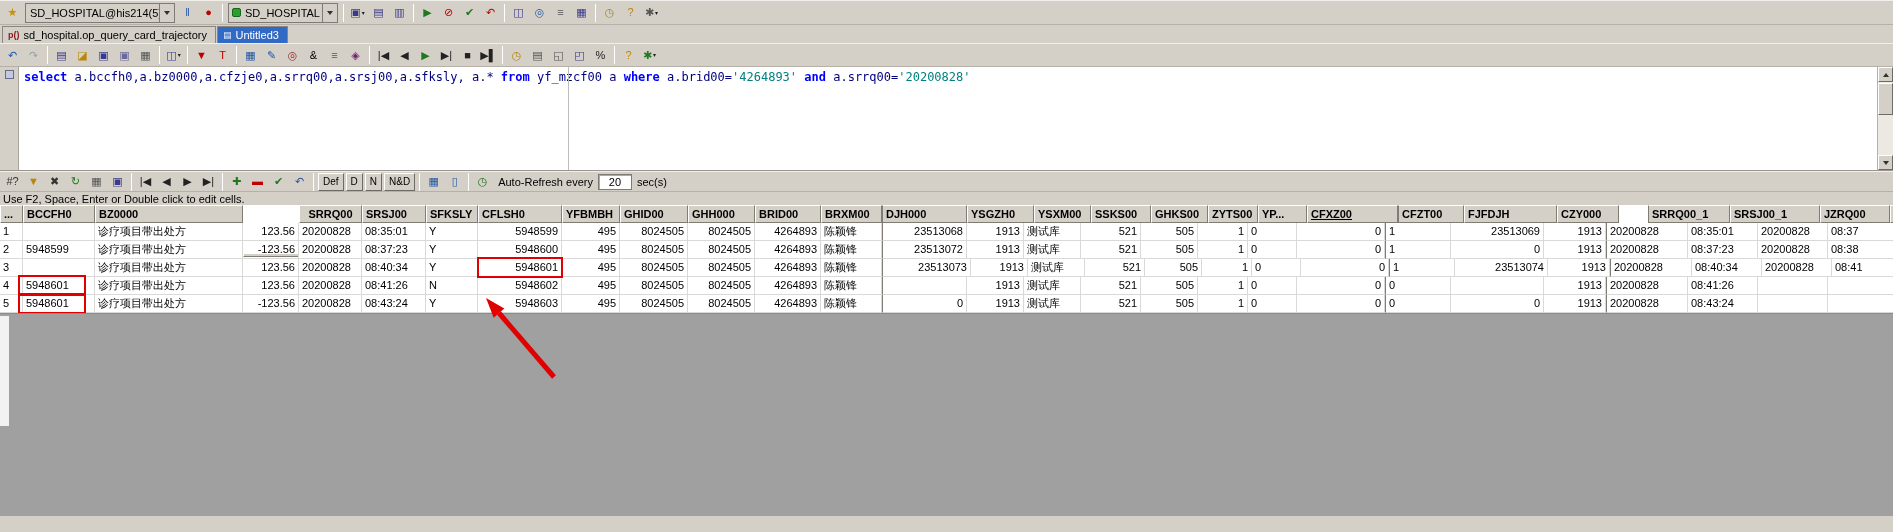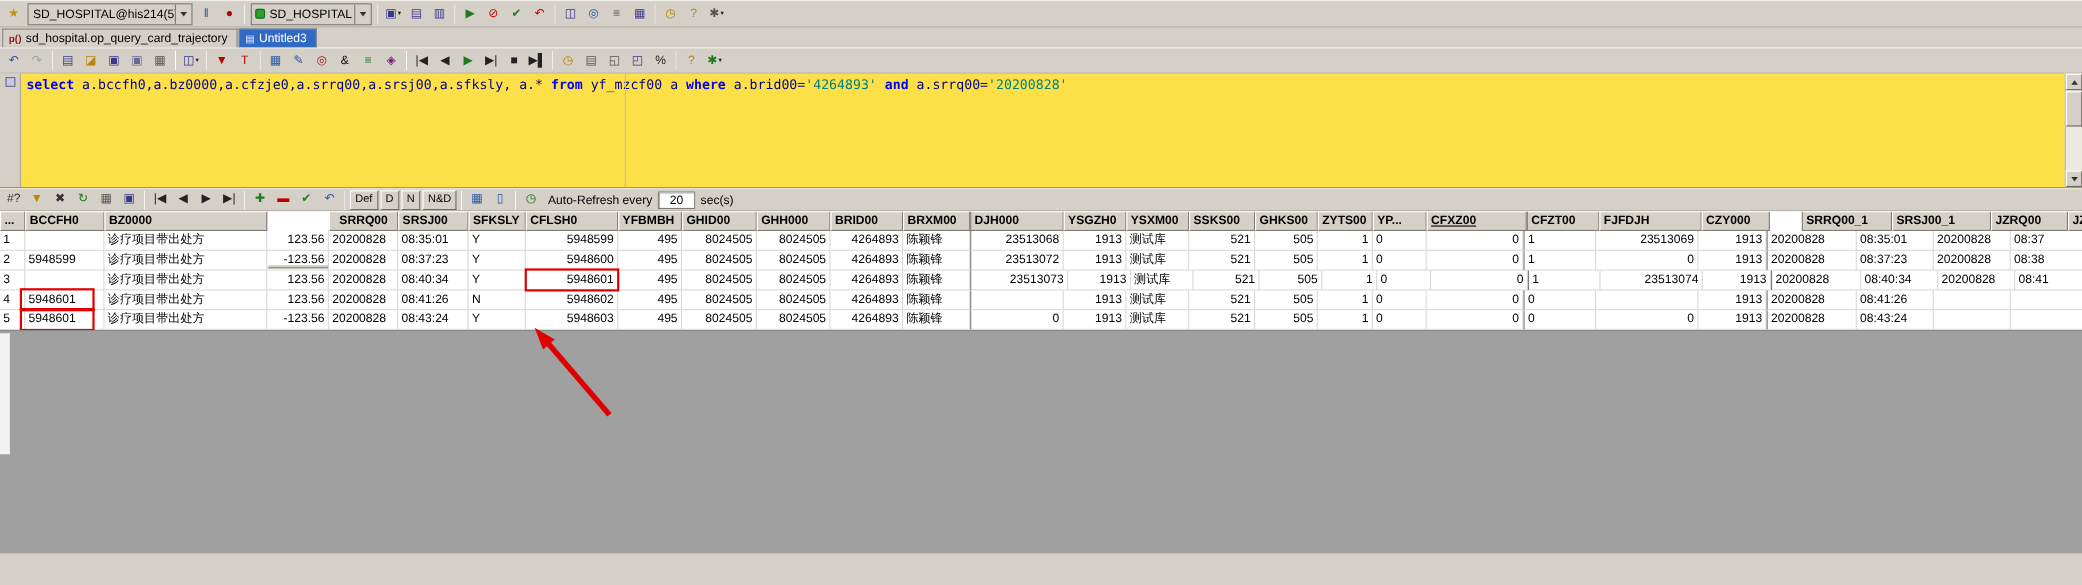--- a/index.html
+++ b/index.html
@@ -30,21 +30,21 @@
 .combo-arrow{width:15px;height:100%;display:flex;align-items:center;justify-content:center;border-left:1px solid #7f7b74;}
 .combo-arrow::after{content:"";border:3px solid transparent;border-top:4px solid #33312e;margin-top:4px;}
 .db-glyph{width:9px;height:9px;margin-left:3px;background:#2ca02c;border:1px solid #14691a;border-radius:2px;flex:none;}
 
 .tabbar{display:flex;align-items:flex-end;height:18px;padding:1px 2px 0;}
 .tab{display:flex;align-items:center;gap:4px;height:17px;padding:0 8px 0 5px;margin-right:1px;border:1px solid #8a867e;border-bottom:none;background:#d4d0c8;cursor:default;}
 .tab.active{background:var(--c-active_tab,#316ac5);color:#fff;}
 .tab-icon{font-size:9px;font-weight:bold;line-height:1;}
 .tab-label{font-size:11px;white-space:nowrap;}
 
-.editor{position:relative;height:104px;background:#fde047;border-bottom:1px solid #9a968e;display:flex;}
+.editor{position:relative;height:104px;background:#ffffff;border-bottom:1px solid #9a968e;display:flex;}
 .gutter{flex:none;width:19px;background:#d4d0c8;border-right: 1px solid #a9a59d;}
 .gutter-mark{width:9px;height:9px;margin:3px auto;border:1px solid #6a6a8a;background:#c4c8e0;}
 .sql-line{flex:1;padding:3px 0 0 5px;font-family:"DejaVu Sans Mono","Liberation Mono",monospace;font-size:12px;white-space:pre;}
 .kw{color:var(--c-kw,#0000ff);font-weight:bold;}
 .id{color:var(--c-ident,#000080);}
 .str{color:var(--c-str,#008080);}
 .margin-line{position:absolute;left:568px;top:0;bottom:0;width:1px;background:#bdbdbd;}
 .vscroll{position:absolute;right:0;top:0;bottom:0;width:16px;background:#ece9e2;border-left:1px solid #b5b1a8;}
 .sbtn{position:absolute;left:0;right:0;height:15px;background:#d4d0c8;border:1px solid;border-color:#fff #6e6a64 #6e6a64 #fff;display:flex;align-items:center;justify-content:center;}
 .sbtn.up{top:0;}
@@ -354,38 +354,39 @@
         <div class="tsep"></div>
         <div class="tbtn">
           <span class="glyph" style="color: rgb(31, 122, 31);">◷</span>
         </div>
       </div>
     <span class="ar-label">Auto-Refresh every</span>
     <input class="ar-input" value="20" style="">
     <span class="ar-label">sec(s)</span>
   </div>
 
+  <div class="statusline">Use F2, Space, Enter or Double click to edit cells.</div>
 
   <div class="grid" id="grid">
       <div class="grow">
         <div class="gcell hcell" style="width: 23px;">...</div>
         <div class="gcell hcell" style="width: 72px;">BCCFH0</div>
         <div class="gcell hcell" style="width: 148px;">BZ0000</div>
         <div class="gcell hcell" style="width: 56px; margin-top: 48px;">CFZJE0</div>
         <div class="gcell hcell" style="width: 63px; text-align: center;">SRRQ00</div>
         <div class="gcell hcell" style="width: 64px;">SRSJ00</div>
         <div class="gcell hcell" style="width: 52px;">SFKSLY</div>
         <div class="gcell hcell" style="width: 84px;">CFLSH0</div>
         <div class="gcell hcell" style="width: 58px;">YFBMBH</div>
         <div class="gcell hcell" style="width: 68px;">GHID00</div>
         <div class="gcell hcell" style="width: 67px;">GHH000</div>
         <div class="gcell hcell" style="width: 66px;">BRID00</div>
         <div class="gcell hcell" style="width: 61px;">BRXM00</div>
         <div class="gcell hcell gsep" style="width: 85px;">DJH000</div>
-        <div class="gcell hcell" style="width: 57px;">YSGZH0</div>
+        <div class="gcell hcell" style="width: 67px;">YSGZH0</div>
         <div class="gcell hcell" style="width: 57px;">YSXM00</div>
         <div class="gcell hcell" style="width: 60px;">SSKS00</div>
         <div class="gcell hcell" style="width: 57px;">GHKS00</div>
         <div class="gcell hcell" style="width: 50px;">ZYTS00</div>
         <div class="gcell hcell" style="width: 49px;">YP...</div>
         <div class="gcell hcell" style="width: 91px; text-decoration: underline;">CFXZ00</div>
         <div class="gcell hcell gsep" style="width: 66px;">CFZT00</div>
         <div class="gcell hcell" style="width: 93px;">FJFDJH</div>
         <div class="gcell hcell" style="width: 62px;">CZY000</div>
         <div class="gcell hcell gsep" style="width: 82px; margin-left: 29px;">SRRQ00_1</div>

